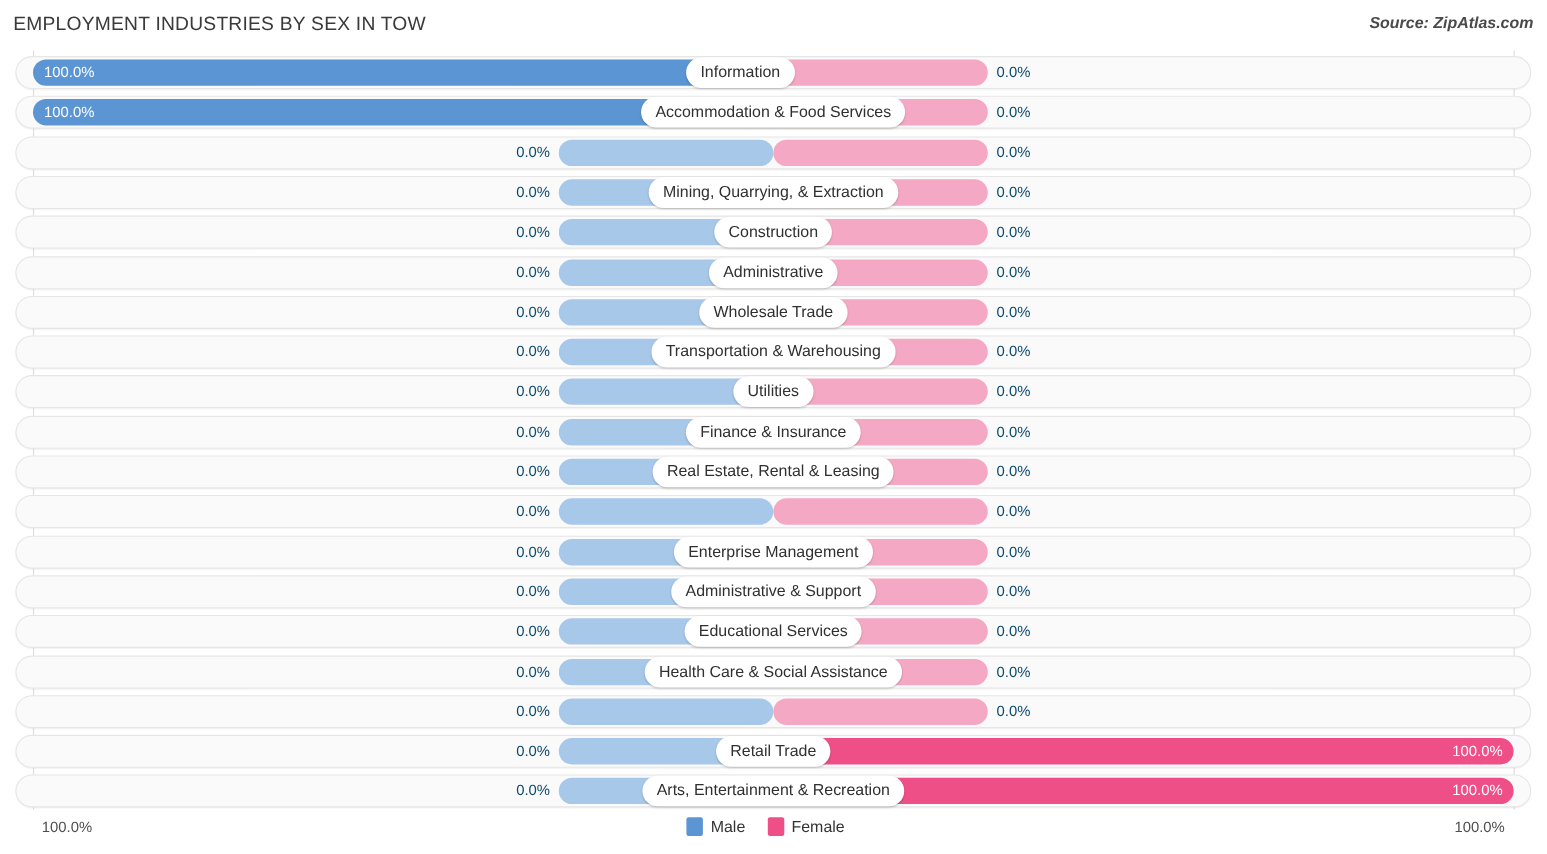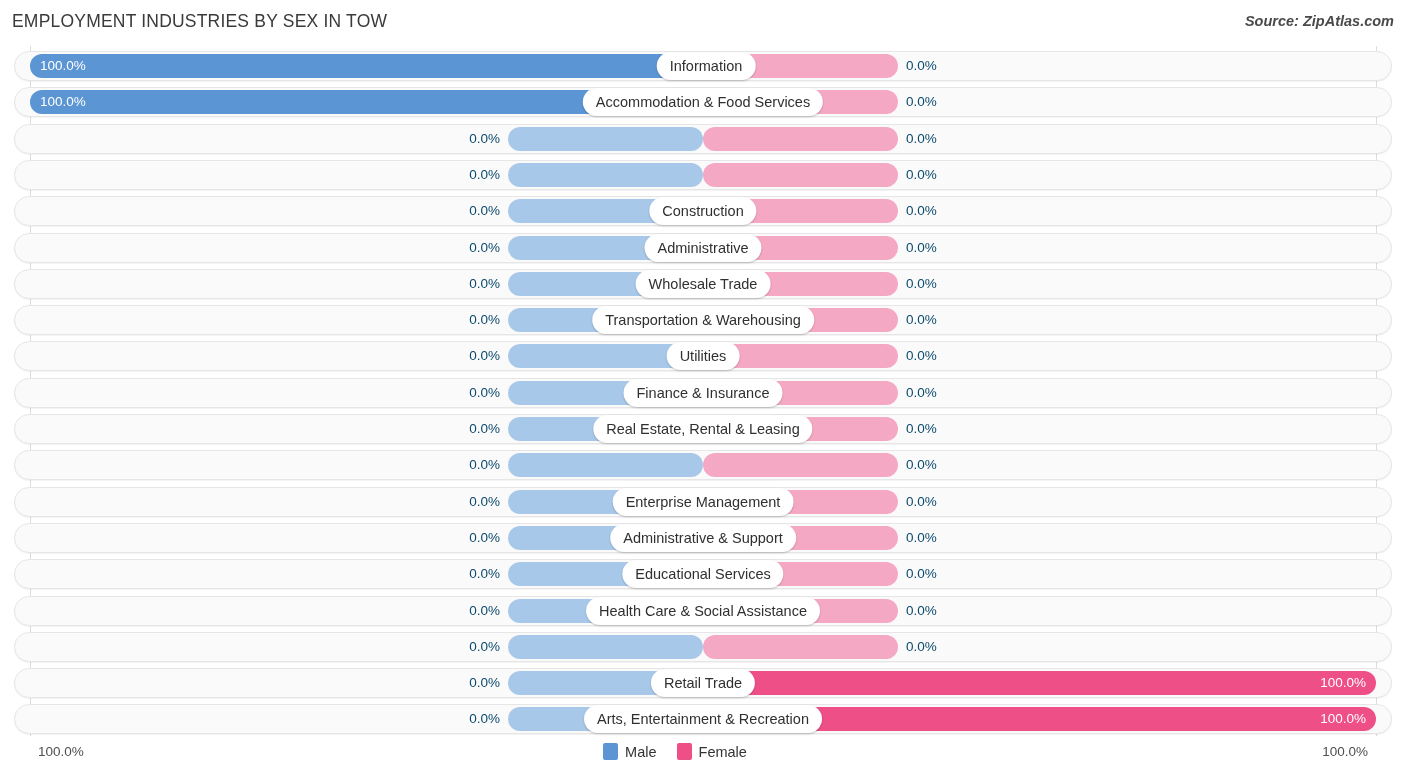--- a/index.html
+++ b/index.html
@@ -146,20 +146,21 @@
   #axis-right { right: 38px; }
 
   #legend {
     position: absolute;
     left: 0; top: 7px;
     width: 1350px;
     display: flex;
     justify-content: center;
     align-items: flex-start;
     gap: 20px;
+    padding-left: 21px;
   }
   .legend-item {
     display: flex;
     align-items: center;
     gap: 7px;
   }
   .legend-swatch {
     width: 15px; height: 17px;
     border-radius: 2px;
   }
@@ -180,21 +181,21 @@
 <div id="plot">
   <div class="gridline" id="gridline-left"></div>
   <div class="gridline" id="gridline-right"></div>
 
 <div class="row" style="top: 5px;">
       <div class="track"></div>
       <div class="bar bar-male full" style="left: 16px; width: 673px;"></div>
       <div class="val val-male inside" style="left: 26px; width: 90px; text-align: left;">100.0%</div>
       <div class="bar bar-female" style="left: 689px; width: 195px;"></div>
       <div class="val val-female" style="left: 892px; width: 96px;">0.0%</div>
-      <div class="pill" style="left: 692px;">Information</div>
+      <div class="pill" style="left: 659px;">Information</div>
     </div>
     <div class="row" style="top: 41.3px;">
       <div class="track"></div>
       <div class="bar bar-male full" style="left: 16px; width: 673px;"></div>
       <div class="val val-male inside" style="left: 26px; width: 90px; text-align: left;">100.0%</div>
       <div class="bar bar-female" style="left: 689px; width: 195px;"></div>
       <div class="val val-female" style="left: 892px; width: 96px;">0.0%</div>
       <div class="pill" style="left: 689px;">Accommodation &amp; Food Services</div>
     </div>
     <div class="row" style="top: 77.6px;">
@@ -203,20 +204,21 @@
       <div class="val val-male" style="left: 390px; width: 96px;">0.0%</div>
       <div class="bar bar-female" style="left: 689px; width: 195px;"></div>
       <div class="val val-female" style="left: 892px; width: 96px;">0.0%</div>
     </div>
     <div class="row" style="top: 113.9px;">
       <div class="track"></div>
       <div class="bar bar-male" style="left: 494px; width: 195px;"></div>
       <div class="val val-male" style="left: 390px; width: 96px;">0.0%</div>
       <div class="bar bar-female" style="left: 689px; width: 195px;"></div>
       <div class="val val-female" style="left: 892px; width: 96px;">0.0%</div>
+      <div class="pill" style="left: 689px;">Mining, Quarrying, &amp; Extraction</div>
     </div>
     <div class="row" style="top: 150.2px;">
       <div class="track"></div>
       <div class="bar bar-male" style="left: 494px; width: 195px;"></div>
       <div class="val val-male" style="left: 390px; width: 96px;">0.0%</div>
       <div class="bar bar-female" style="left: 689px; width: 195px;"></div>
       <div class="val val-female" style="left: 892px; width: 96px;">0.0%</div>
       <div class="pill" style="left: 689px;">Construction</div>
     </div>
     <div class="row" style="top: 186.5px;">

